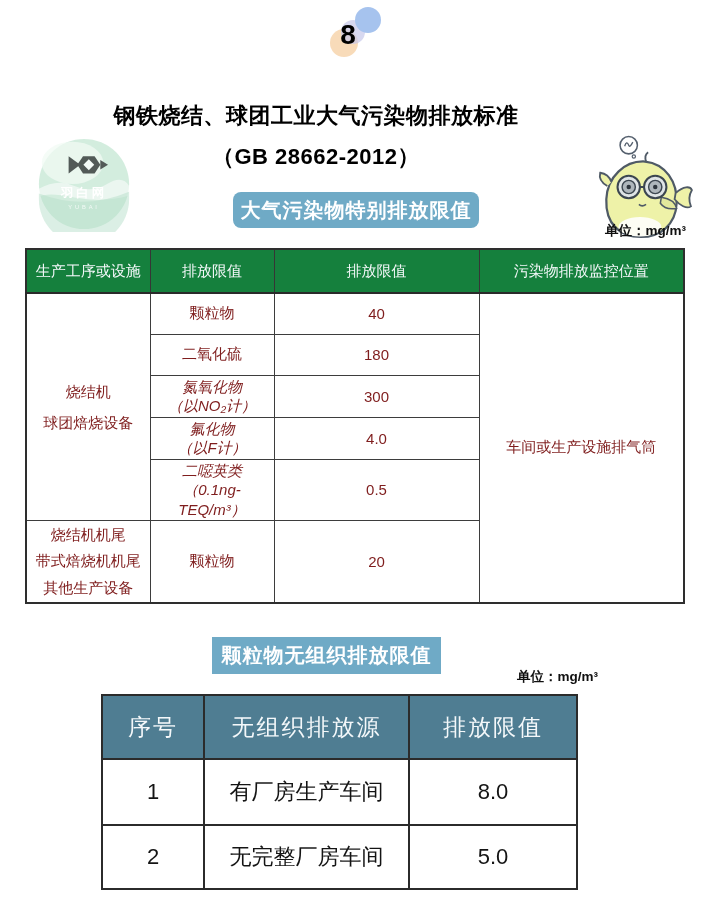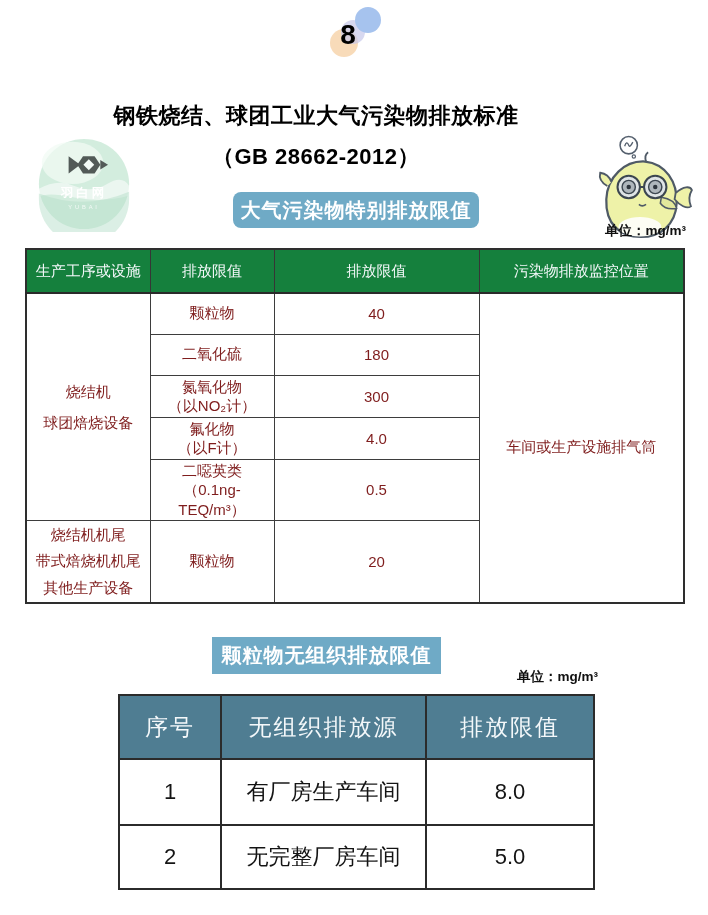--- a/index.html
+++ b/index.html
@@ -31,25 +31,25 @@
   
   table{border-collapse:collapse;table-layout:fixed;}
   .multiline{white-space:pre-line;}
   .t1{position:absolute;left:25px;top:248px;width:658px;border:2px solid #2e2e2e;}
   .t1 th{background:#15803d;color:#f4f8fa;font-weight:normal;font-size:15px;height:40px;
     border:1px solid #363636;border-bottom:2px solid #2a2a2a;}
   .t1 td{border:1px solid #3d3d3d;font-size:15px;text-align:center;vertical-align:middle;
     background:#ffffff;color:#7f1d1d;}
   .t1 .lh-wide{line-height:2.1;}
   .t1 .lh-list{line-height:1.75;}
-  .t1 .lh-tight{line-height:1.3;}
+  .t1 .lh-tight{line-height:1.3;font-style:italic;}
   .r-s{height:41px;}
   .r-m{height:42px;margin-left:12px;}
   .r-l{height:80px;}
-  .t2{position:absolute;left:118px;top:694px;width:475px;border:2px solid #1d4ed8;}
+  .t2{position:absolute;left:101px;top:694px;width:475px;border:2px solid #1d4ed8;}
   .t2 th{background:#4f7d92;color:#f4f8fa;font-weight:normal;font-size:23px;height:60px;
     border:2px solid #2b2b2b;letter-spacing:2px;}
   .t2 td{font-size:22px;text-align:center;vertical-align:middle;border:2px solid #2b2b2b;
     background:#ffffff;color:#141414;}
   .t2 .row1{height:66px;}
   .t2 .row2{height:64px;}
 </style>
 </head>
 <body>
 

